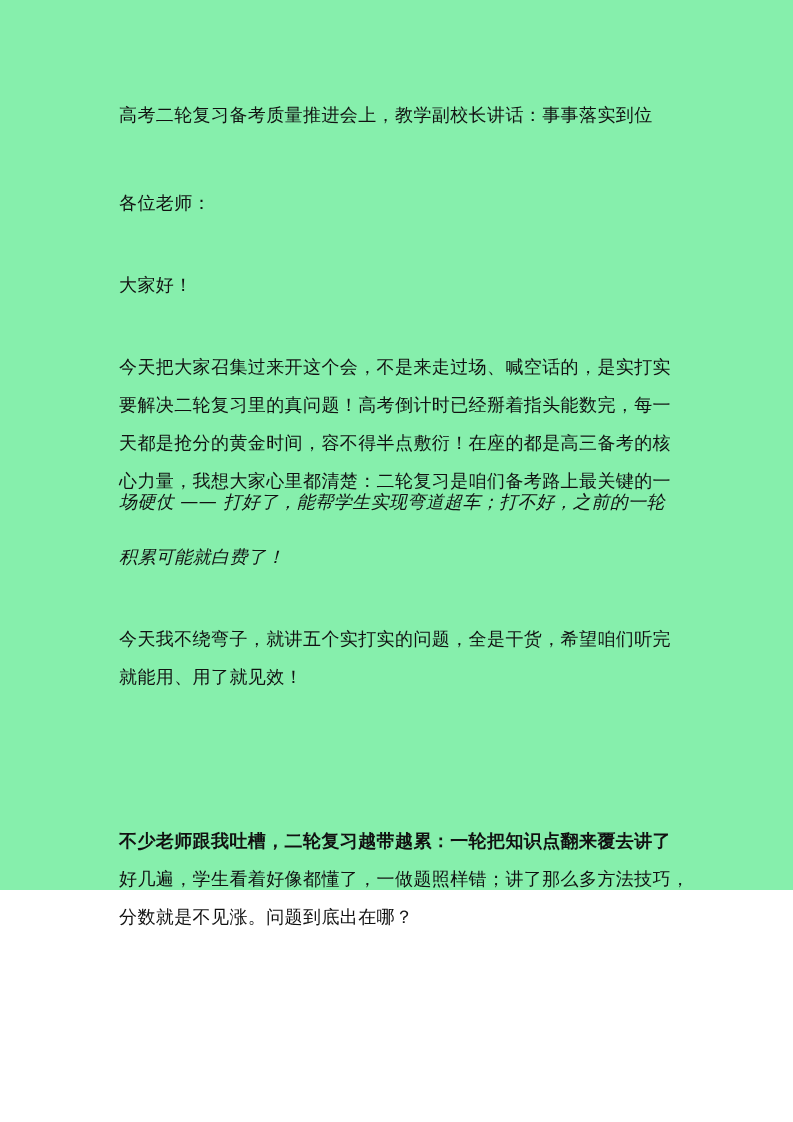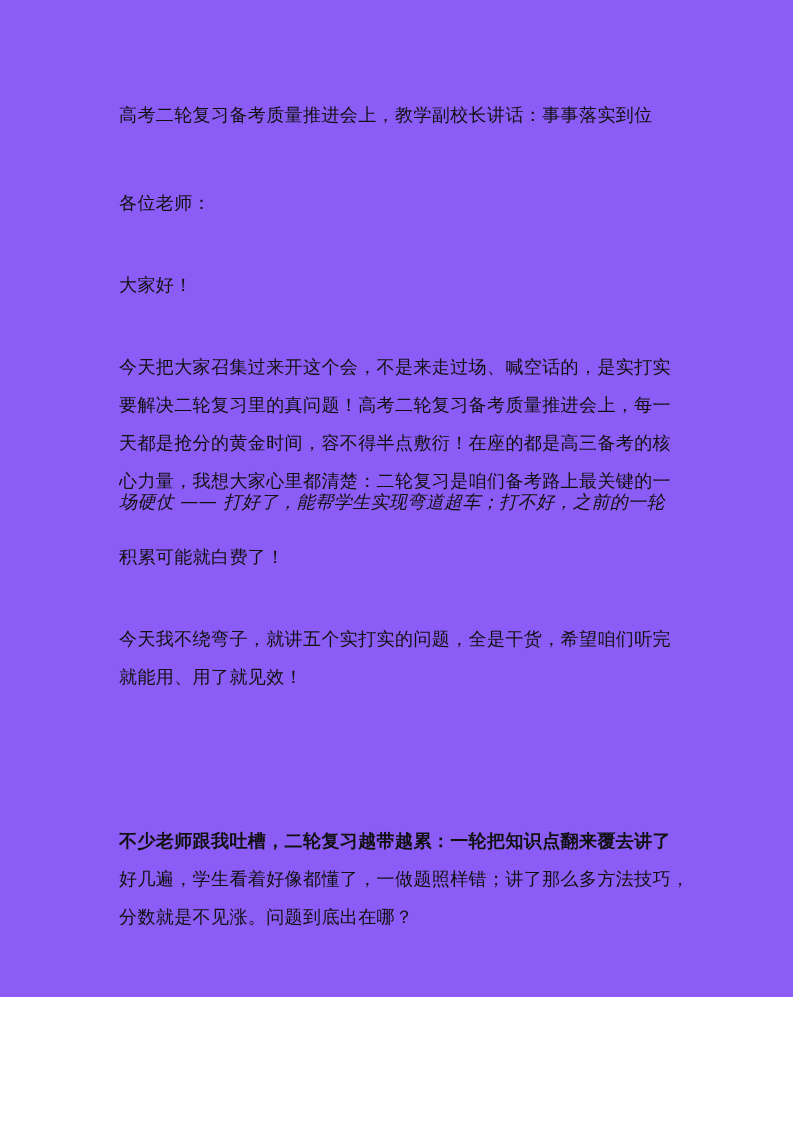--- a/index.html
+++ b/index.html
@@ -12,22 +12,22 @@
       height: 1122px;
       position: relative;
       overflow: hidden;
       font-family: "DejaVu Serif", "Liberation Serif", serif;
       color: #111111;
     }
     .page {
       position: absolute;
       left: 0; top: 0;
       width: 793px;
-      height: 997px;
-      background: #8b5cf6;
+      height: 890px;
+      background: #86efac;
     }
     .line {
       position: absolute;
       left: 119px;
       font-size: 18px;
       line-height: 24px;
       white-space: nowrap;
       letter-spacing: 0.4px;
     }
   </style>
@@ -36,25 +36,25 @@
 
 <div class="page">
   <div class="line" style="top:103px;">高考二轮复习备考质量推进会上，教学副校长讲话：事事落实到位</div>
 
   <div class="line" style="top:191px;">各位老师：</div>
 
   <div class="line" style="top:273px;">大家好！</div>
 
   <div>
     <div class="line" style="top:355px;">今天把大家召集过来开这个会，不是来走过场、喊空话的，是实打实</div>
-    <div class="line" style="top:393px;">要解决二轮复习里的真问题！高考二轮复习备考质量推进会上，每一</div>
+    <div class="line" style="top:393px;">要解决二轮复习里的真问题！高考倒计时已经掰着指头能数完，每一</div>
     <div class="line" style="top:431px;">天都是抢分的黄金时间，容不得半点敷衍！在座的都是高三备考的核</div>
     <div class="line" style="top:469px;text-align:center;">心力量，我想大家心里都清楚：二轮复习是咱们备考路上最关键的一</div>
     <div class="line" style="top:490px;font-style:italic;">场硬仗 —— 打好了，能帮学生实现弯道超车；打不好，之前的一轮</div>
-    <div class="line" style="top:545px;">积累可能就白费了！</div>
+    <div class="line" style="top:545px;font-style:italic;">积累可能就白费了！</div>
   </div>
 
   <div>
     <div class="line" style="top:627px;">今天我不绕弯子，就讲五个实打实的问题，全是干货，希望咱们听完</div>
     <div class="line" style="top:665px;">就能用、用了就见效！</div>
   </div>
 
 
   <div>
     <div class="line" style="top:829px;font-weight:bold;">不少老师跟我吐槽，二轮复习越带越累：一轮把知识点翻来覆去讲了</div>

